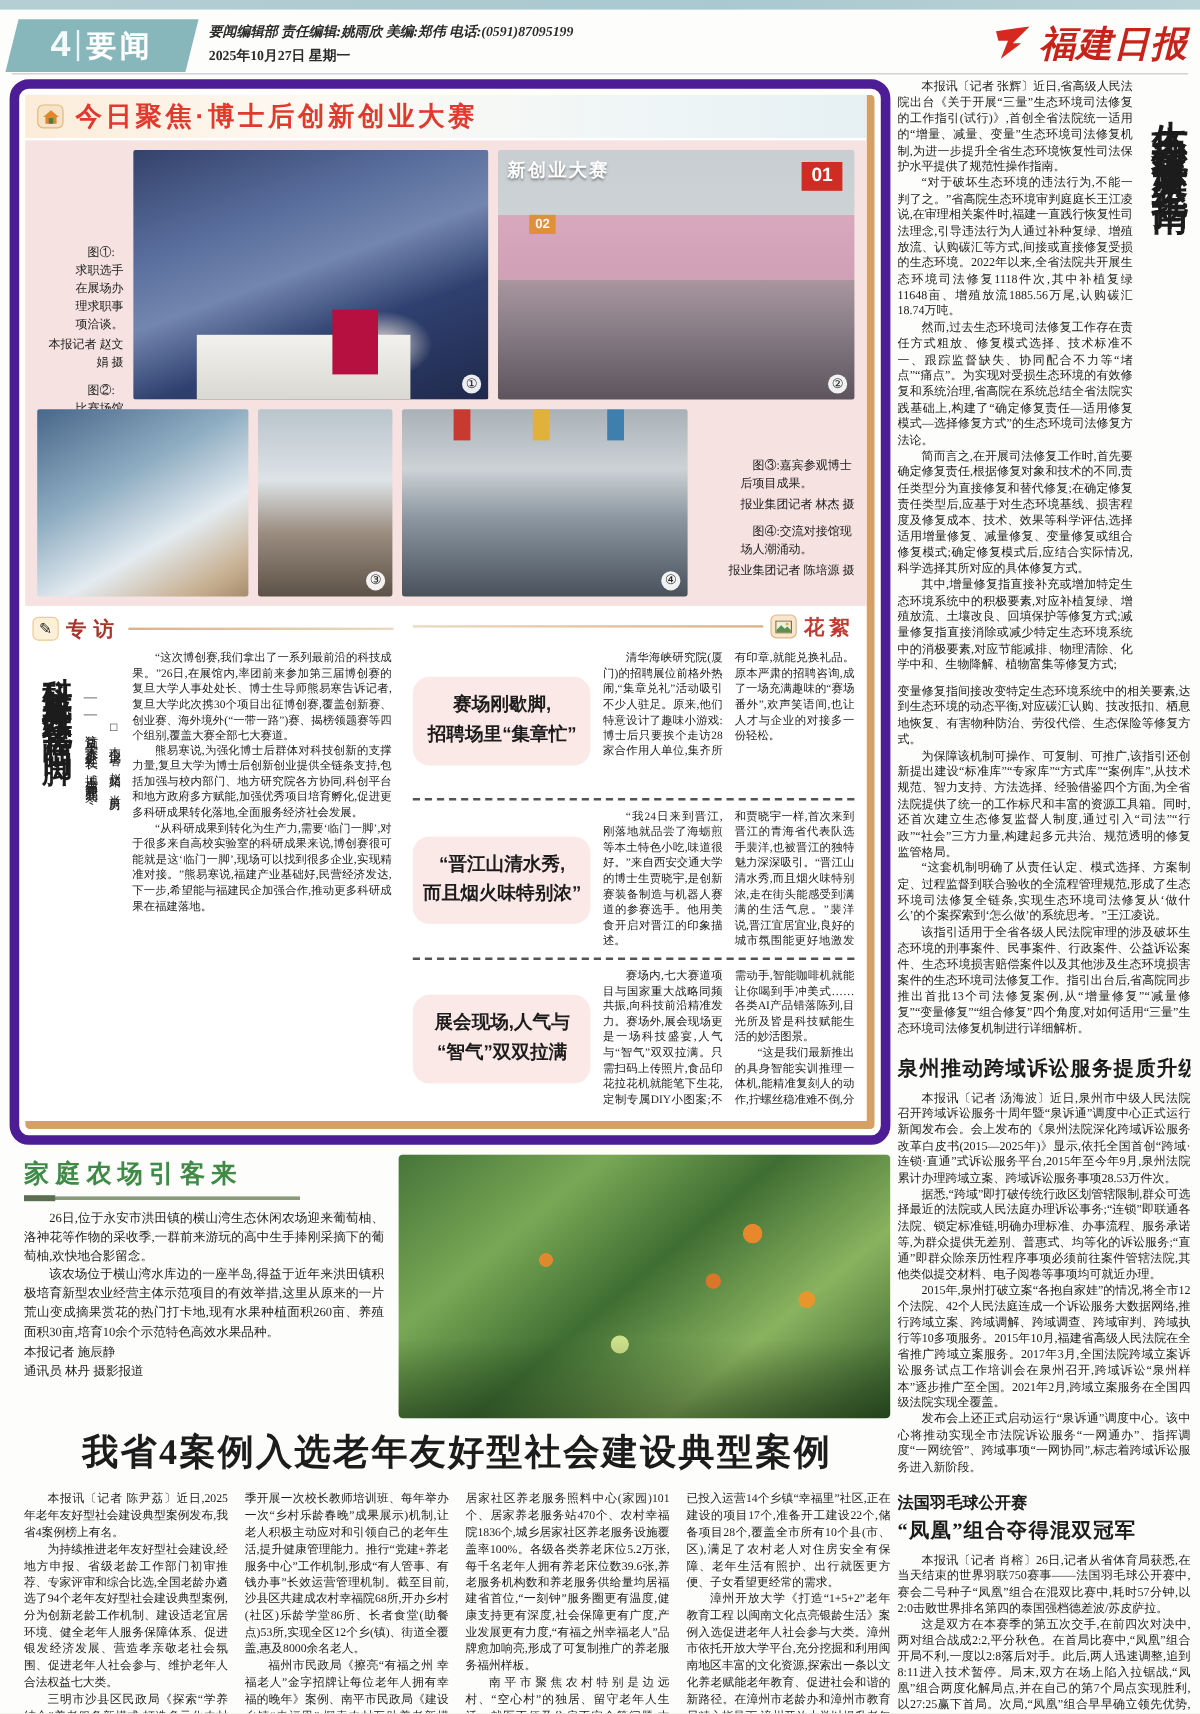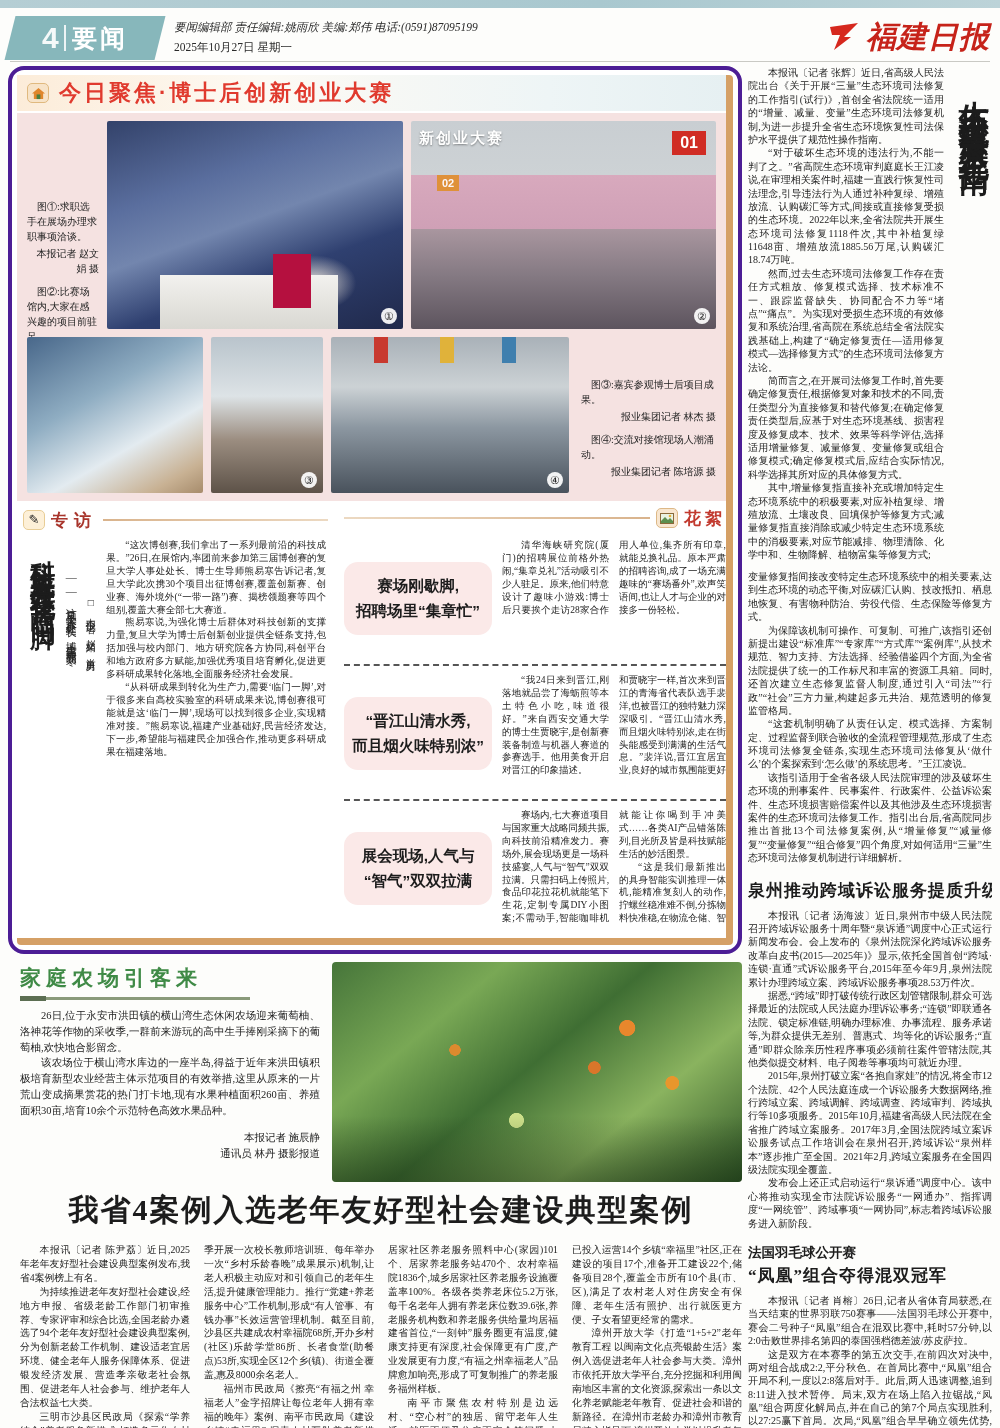--- a/index.html
+++ b/index.html
@@ -16,49 +16,49 @@
   .hdr { position:absolute; left:10px; top:14px; width:980px; height:48px;
     border-bottom:1px solid #c9c9c4; display:flex; align-items:center; }
   .hdr-badge { position:relative; width:150px; height:44px; margin-right:14px;
     background:#87b7bb; transform:skewX(-14deg); display:flex; align-items:center;
     justify-content:center; gap:6px; }
   .hdr-badge > div { transform:skewX(14deg); color:#fff;
     font-family:"Liberation Sans",sans-serif; }
   .hdr-badge .num { font-size:30px; font-weight:700; opacity:.92; }
   .hdr-badge .bar { width:2px; height:26px; background:#fff; opacity:.85; transform:skewX(14deg); }
   .hdr-badge .sec { font-size:25px; font-weight:900; letter-spacing:3px; }
-  .hdr-meta { flex:1; font-size:11.5px; line-height:1.7; color:#2a2a2a; }
+  .hdr-meta { flex:1; font-size:11.5px; line-height:1.7; color:#2a2a2a;font-weight:bold; }
   .hdr-meta .l1 { font-style:italic; }
   .masthead { display:flex; align-items:center; gap:4px;text-align:center; }
   .masthead .mz { color:#c6231a; font-size:30px; font-weight:900;
     font-family:"Liberation Serif",serif; font-style:italic; letter-spacing:1px; }
 
   
   .focus { position:absolute; left:8px; top:66px; width:734px; height:888px;
-    border:4px solid #4c1d95; border-radius:16px; background:#fff; padding:5px; }
+    border:8px solid #4c1d95; border-radius:16px; background:#fff; padding:5px; }
   .focus-inner { width:100%; height:100%; border-right:7px solid #d5a066;
     border-bottom:7px solid #d5a066; border-radius:4px; background:#fff;
     display:flex; flex-direction:column; }
   .focus-title { height:36px; display:flex; align-items:center; gap:10px;
     padding:0 10px;
     background:linear-gradient(90deg,#fcecd9,#fdfaf4 35%,#eef5f6 75%,#e6f0f2); }
   .focus-title .t { color:#e03a2e; font-size:22px; font-weight:900;
     letter-spacing:3px; font-family:"Liberation Sans",sans-serif; }
   .photo-panel { background:#f5e2e1; margin-top:2px; padding:8px 10px; }
   .prow { display:flex; gap:8px; }
   .prow1 { height:208px; }
   .prow2 { height:156px; margin-top:8px; }
   .photo { position:relative; border-radius:2px; overflow:hidden; flex-shrink:0;padding-left:19px; }
   .pmark { position:absolute; right:6px; bottom:5px; width:16px; height:16px;
     border-radius:50%; background:rgba(255,255,255,.92); color:#222;
     font-size:11px; line-height:16px; text-align:center;
     font-family:"Liberation Sans",sans-serif; }
   .cap { font-size:10px; line-height:1.5; color:#222; }
   .cap .credit { text-align:right; margin:2px 0 8px; }
-  .cap .txt { text-indent:1em; }
+  .cap .txt { text-indent:1em;margin-left:32px; }
   .caps-left { width:72px; padding-top:78px; }
   .caps-right { flex:1; padding-top:40px; padding-left:4px; }
   .ph1 { width:296px; background:
     radial-gradient(60px 40px at 70% 78%,#e8e2da 0%,rgba(232,226,218,0) 70%),
     linear-gradient(160deg,#33426a 0%,#5a6e9e 30%,#7386ae 48%,#2f4070 68%,#20294b 100%); }
   .ph1 .desk { position:absolute; left:18%; bottom:0; width:60%; height:26%;
     background:linear-gradient(#f2f1ee,#d9d8d2); }
   .ph1 .bag { position:absolute; left:56%; bottom:10%; width:13%; height:26%;
     background:#b5103f; }
   .ph2 { flex:1; background:
@@ -97,21 +97,21 @@
   .vert { writing-mode:vertical-rl; text-orientation:upright; }
   .iv-headline { font-size:25px; font-weight:900; letter-spacing:5px;
     line-height:1.25; padding:4px 2px 0 4px; }
   .iv-sub { font-size:11px; letter-spacing:2px; color:#222; padding:34px 3px 0 3px; }
   .iv-byline { font-size:10px; letter-spacing:2px; color:#222; padding:60px 3px 0 2px; }
   .iv-text { flex:1; font-size:9.5px; line-height:1.36; text-align:justify;
     padding:2px 2px 0 6px; overflow:hidden; }
   .np-p { text-indent:2em; text-align:justify; margin:0; }
   .cont { text-indent:0; }
 
-  .sidelights { width:55%; padding:4px 0 4px 8px; display:flex;
+  .sidelights { width:55%; padding:4px 10px 4px 8px; display:flex;
     flex-direction:column; overflow:hidden; }
   .sl-head { display:flex; align-items:center; gap:6px; height:26px; }
   .sl-head .line { flex:1; height:2px;
     background:linear-gradient(90deg,#ecd9c2,#d9b38c); }
   .sl-head .tag { color:#c23a2f; font-weight:900; font-size:17px;
     letter-spacing:4px; font-family:"Liberation Sans",sans-serif; }
   .sl-item { flex:1; display:flex; gap:10px; padding:8px 0 6px;
     border-bottom:2px dashed #555; align-items:center; overflow:hidden; }
   .sl-item:last-child { border-bottom:none; }
   .sl-title { width:148px; flex-shrink:0; background:#fbe9e8; border-radius:14px;
@@ -124,21 +124,21 @@
   .farm { position:absolute; left:20px; top:962px; width:722px; height:220px;
     display:flex; gap:12px; }
   .farm-left { width:300px; padding-top:2px; }
   .farm-title { color:#3f8a46; font-size:21px; font-weight:900; letter-spacing:5px;
     font-family:"Liberation Sans",sans-serif; }
   .farm-rule { width:230px; height:3px; background:#8a9a7a; margin:5px 0 8px;
     position:relative; }
   .farm-rule::before { content:""; position:absolute; left:0; top:-1px; width:26px;
     height:5px; background:#5c6e52; }
   .farm-text { font-size:10.5px; line-height:1.5; }
-  .farm-byline { text-align:right; font-size:10.5px; line-height:1.5; margin-top:12px; }
+  .farm-byline { text-align:left; font-size:10.5px; line-height:1.5; margin-top:2px; }
   .farm-photo { flex:1; position:relative; border-radius:4px; overflow:hidden;
     background:
       radial-gradient(14px 14px at 72% 30%,#e8872c 0%,#e8872c 55%,rgba(0,0,0,0) 60%),
       radial-gradient(11px 11px at 64% 48%,#d9762a 0%,#d9762a 55%,rgba(0,0,0,0) 60%),
       radial-gradient(12px 12px at 83% 55%,#e8962c 0%,#e8962c 55%,rgba(0,0,0,0) 60%),
       radial-gradient(10px 10px at 30% 40%,#dd8a2e 0%,#dd8a2e 55%,rgba(0,0,0,0) 60%),
       radial-gradient(13px 13px at 45% 72%,#cde08a 0%,#cde08a 55%,rgba(0,0,0,0) 60%),
       linear-gradient(140deg,#46753a 0%,#79a855 26%,#3f6e33 48%,#8ab35f 72%,#2e5526 100%); }
   .farm-photo .shade { position:absolute; left:0; bottom:0; width:100%; height:30%;
     background:linear-gradient(rgba(20,40,15,0),rgba(20,40,15,.45)); }

